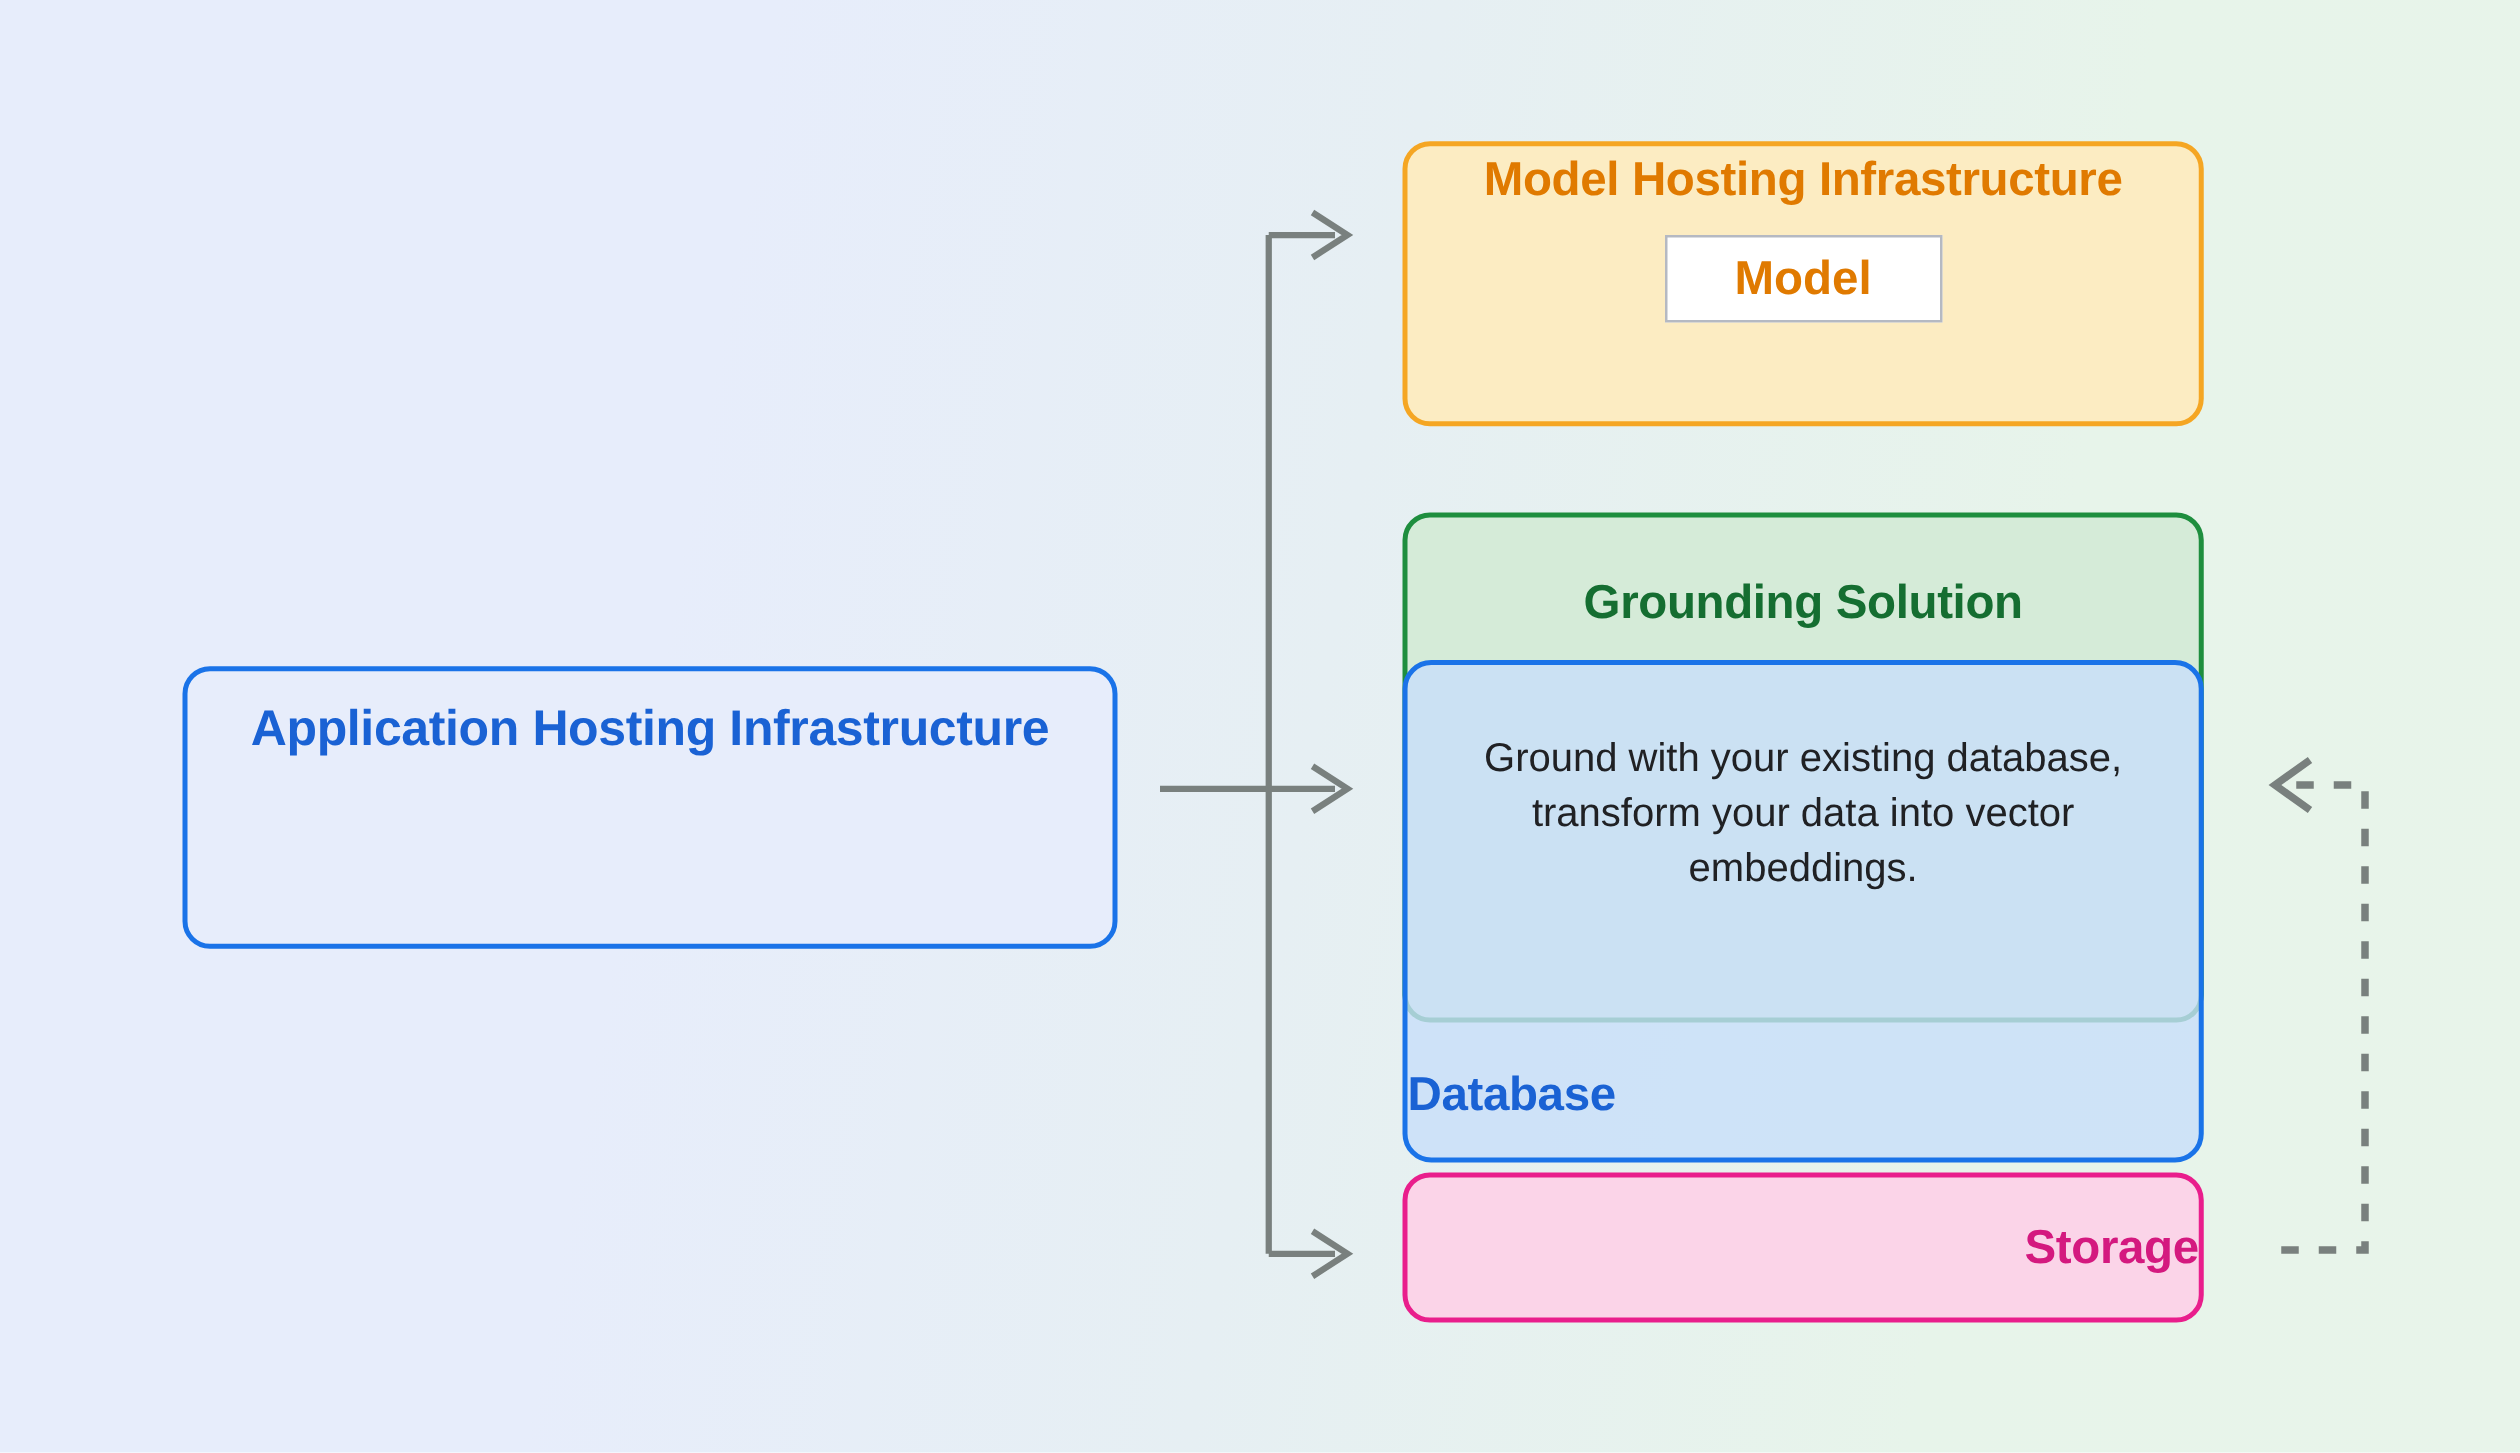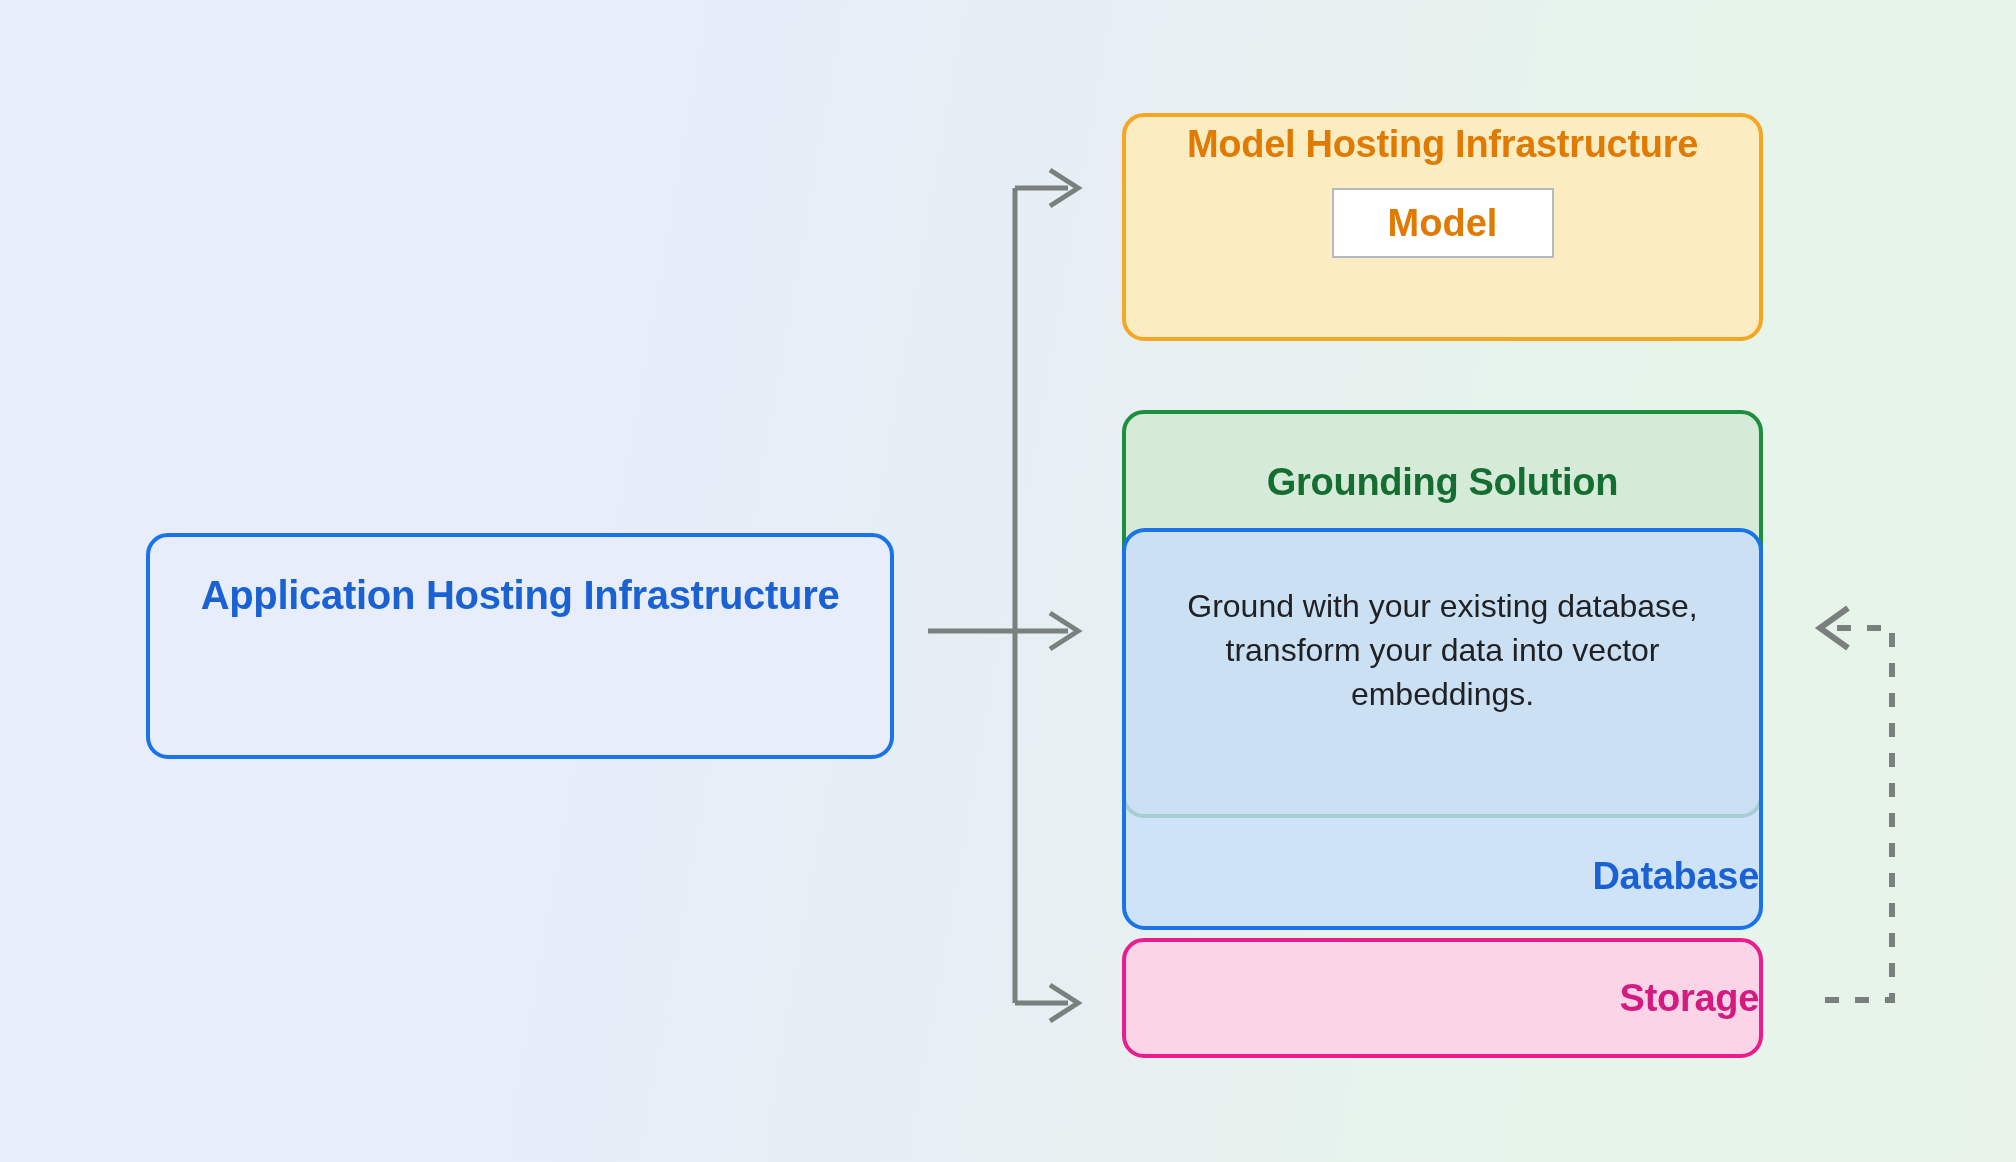--- a/index.html
+++ b/index.html
@@ -33,21 +33,21 @@
   #app-host {
     left: 146px;
     top: 533px;
     width: 748px;
     height: 226px;
     border: 4px solid #1A73E8;
     border-radius: 22px;
     background: #E7EDFB;
   }
   #app-host .node-title {
-    margin-top: 36px;
+    margin-top: 24px;
     font-size: 40px;
     font-weight: bold;
     color: #1A62D4;
     letter-spacing: -0.3px;
   }
   .inner-chip {
     margin-top: 26px;
     width: 316px;
     height: 66px;
     background: #ffffff;
@@ -120,26 +120,25 @@
     text-align: center;
     font-size: 32px;
     line-height: 44px;
     color: #202124;
   }
   #db-title {
     position: absolute;
     left: 0;
     right: 0;
     bottom: 28px;
-    text-align: right;
+    text-align: left;
     font-size: 38px;
     font-weight: bold;
     color: #1A62D4;
     letter-spacing: -0.3px;
-    padding-left: 31px;
   }
 
   
   #storage {
     left: 1122px;
     top: 938px;
     width: 641px;
     height: 120px;
     border: 4px solid #E91E8C;
     border-radius: 22px;

